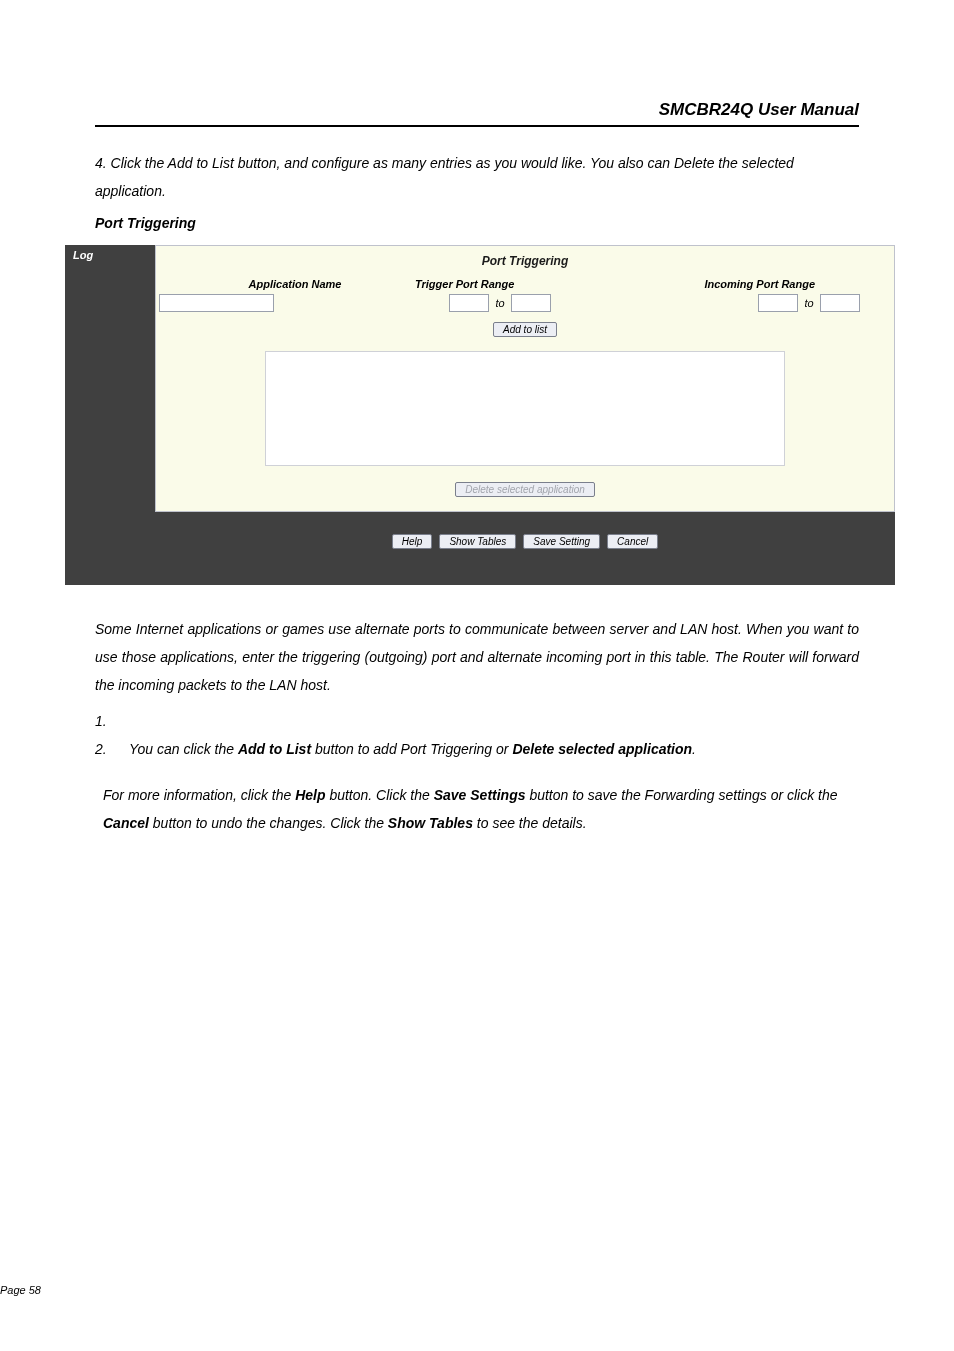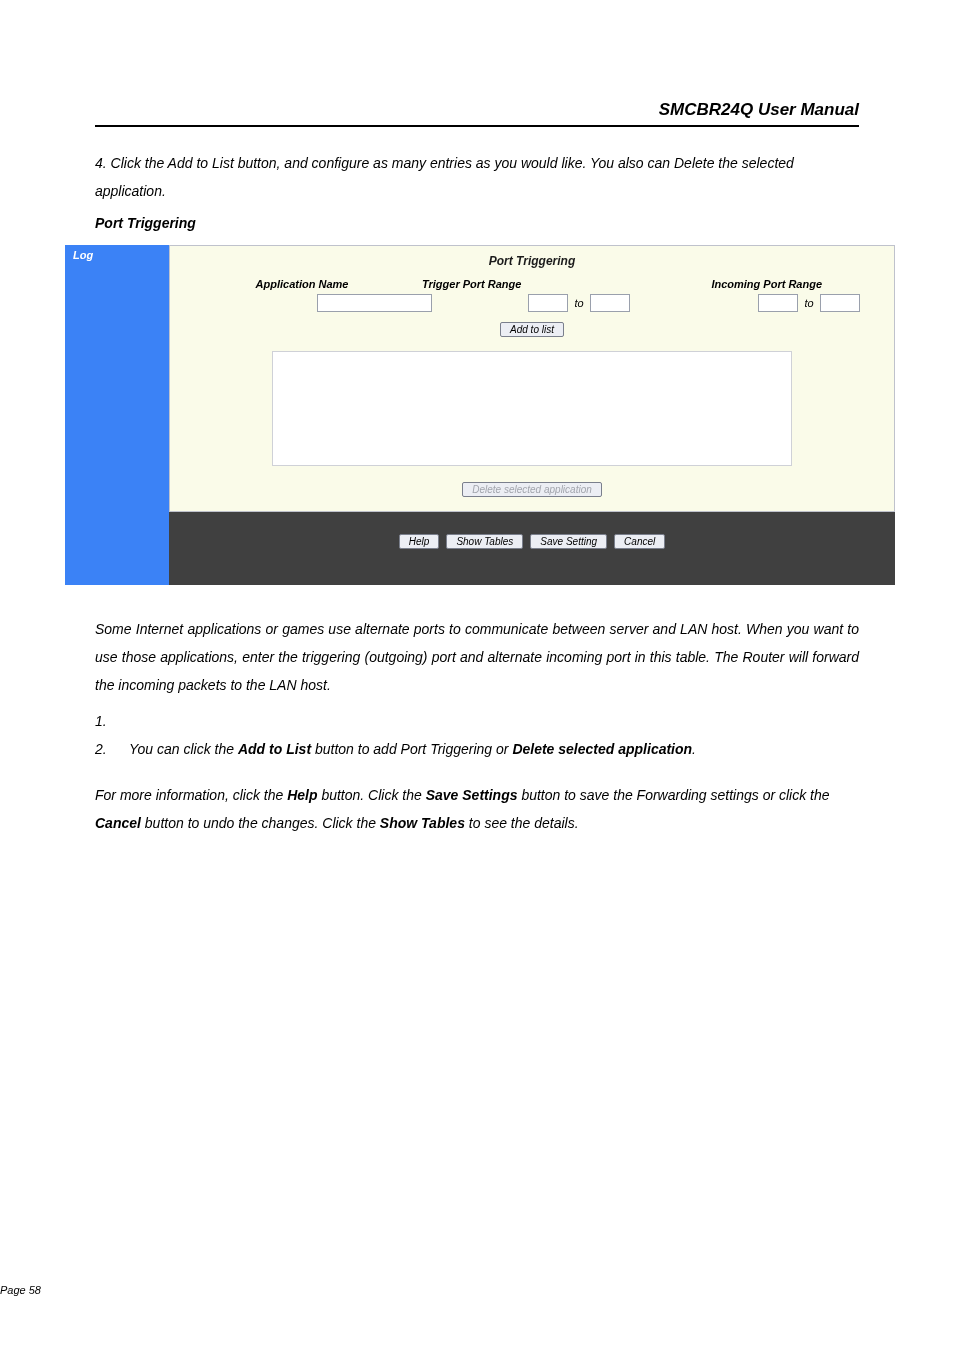--- a/index.html
+++ b/index.html
@@ -37,22 +37,22 @@
     margin-left: -30px;
     width: 830px;
     margin-bottom: 30px;
   }
   .shot {
     display: flex;
     font-family: Verdana, Arial, sans-serif;
     font-size: 11px;
   }
   .shot-side {
-    width: 104px;
-    background: #3b82f6;
+    width: 90px;
+    background: #404040;
   }
   .shot-side-lab {
     color: #fff;
     font-weight: bold;
     font-size: 11px;
     padding: 4px 8px;
   }
   .shot-main {
     flex: 1;
     background: #f1f2f4;
@@ -75,22 +75,22 @@
     gap: 60px;
     font-weight: bold;
     font-size: 11px;
     padding: 0 0 4px 0;
   }
   .col-head-row > div:nth-child(1) { width: 120px; text-align: center; }
   .col-head-row > div:nth-child(2) { width: 170px; text-align: left; }
   .col-head-row > div:nth-child(3) { width: 170px; text-align: right; }
   .inputs-row {
     display: flex;
-    justify-content: flex-end;
-    gap: 60px;
+    justify-content: space-between;
+    gap: 36px;
     padding-bottom: 6px;
   }
   .cell { text-align: center; }
   .cell1 { width: 120px; }
   .cell2 { width: 170px; }
   .cell3 { width: 170px; }
   .txt {
     border: 1px solid #9aa0ac;
     background: #fff;
     height: 18px;
@@ -228,17 +228,17 @@
     <span class="num-lab">1.</span>
   </li>
   <li>
     <span class="num-lab">2.</span>
     <span>
       <span>You can click the </span><span class="b">Add to List</span><span> button to add Port Triggering or </span><span class="b">Delete selected application</span><span>.</span>
     </span>
   </li>
 </ol>
 
-<div class="para" style="margin-top:8px;">
+<div class="para" style="margin-top:8px;margin-left:8px;">
   <span>For more information, click the </span><span class="b">Help</span><span> button. Click the </span><span class="b">Save Settings</span><span> button to save the Forwarding settings or click the </span><span class="b">Cancel</span><span> button to undo the changes. Click the </span><span class="b">Show Tables</span><span> to see the details.</span>
 </div>
 
 <div class="footer-pg">Page 58</div>
 
 </body></html>

